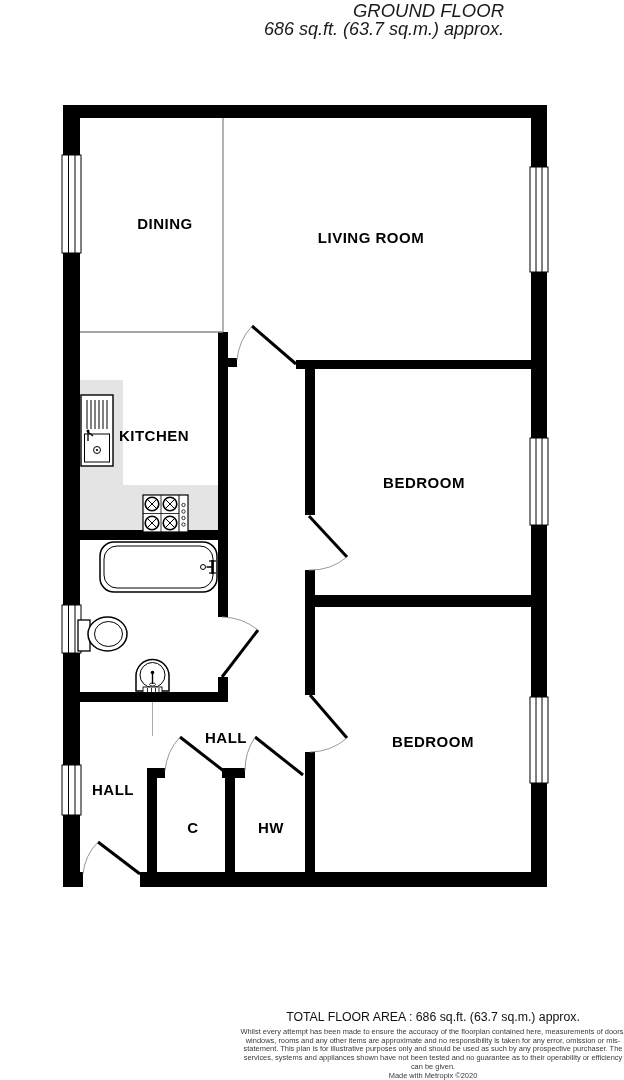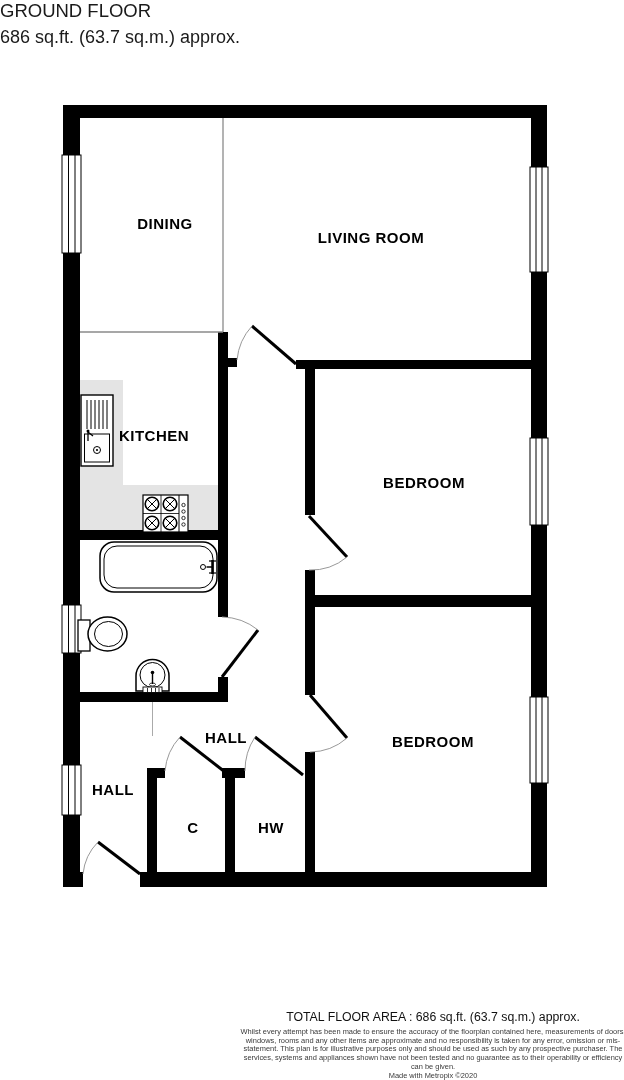--- a/index.html
+++ b/index.html
@@ -1,20 +1,20 @@
 <!DOCTYPE html>
 <html><head>
 <meta charset="utf-8">
 <style>
   html,body{margin:0;padding:0;background:#fff;}
   body{width:624px;height:1080px;position:relative;overflow:hidden;
        font-family:"Liberation Sans",sans-serif;color:#111;}
-  .titleblock{position:absolute;left:0;top:1px;width:488px;text-align:left;line-height:19px;}
+  .titleblock{position:absolute;left:16px;top:1px;width:488px;text-align:right;line-height:19px;font-style:italic;}
   .title-line1{font-size:18.5px;color:#1a1a1a;}
-  .title-line2{font-size:18px;color:#1a1a1a;margin-top:8px;}
+  .title-line2{font-size:18px;color:#1a1a1a;}
   .plan-svg{position:absolute;left:0;top:0;}
   .room-label{font-family:"Liberation Sans",sans-serif;font-weight:bold;font-size:15px;
               fill:#000;text-anchor:middle;letter-spacing:.5px;}
   .wall{fill:#000;stroke:none;}
   .thinline{stroke:#8a8a8a;stroke-width:1.3;fill:none;}
   .leader{stroke:#aaa;stroke-width:1;fill:none;}
   .win rect{fill:#fff;stroke:#000;stroke-width:1;}
   .win line{stroke:#000;stroke-width:1;}
   .door-leaf{stroke:#000;stroke-width:3;fill:none;}
   .door-arc{stroke:#999;stroke-width:1;fill:none;}

